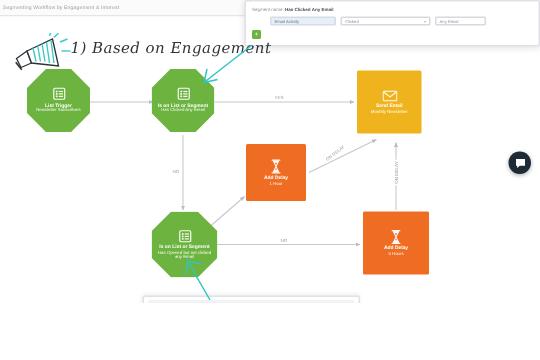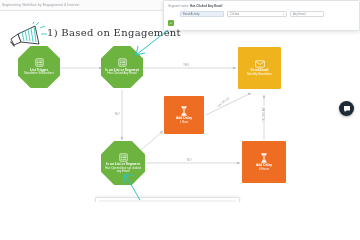--- a/index.html
+++ b/index.html
@@ -212,20 +212,21 @@
     height: 3px;
     background: #f0f2f4;
     border-radius: 1px;
   }
 
   
   .annotation {
     position: absolute;
     left: 47px; top: 27px;
     font-family: "DejaVu Serif", serif;
+    font-style: italic;
     font-size: 10px;
     color: #2e3338;
     white-space: nowrap;
     letter-spacing: 0.3px;
   }
   .megaphone {
     position: absolute;
     left: 8px; top: 22px;
     width: 42px; height: 30px;
   }

